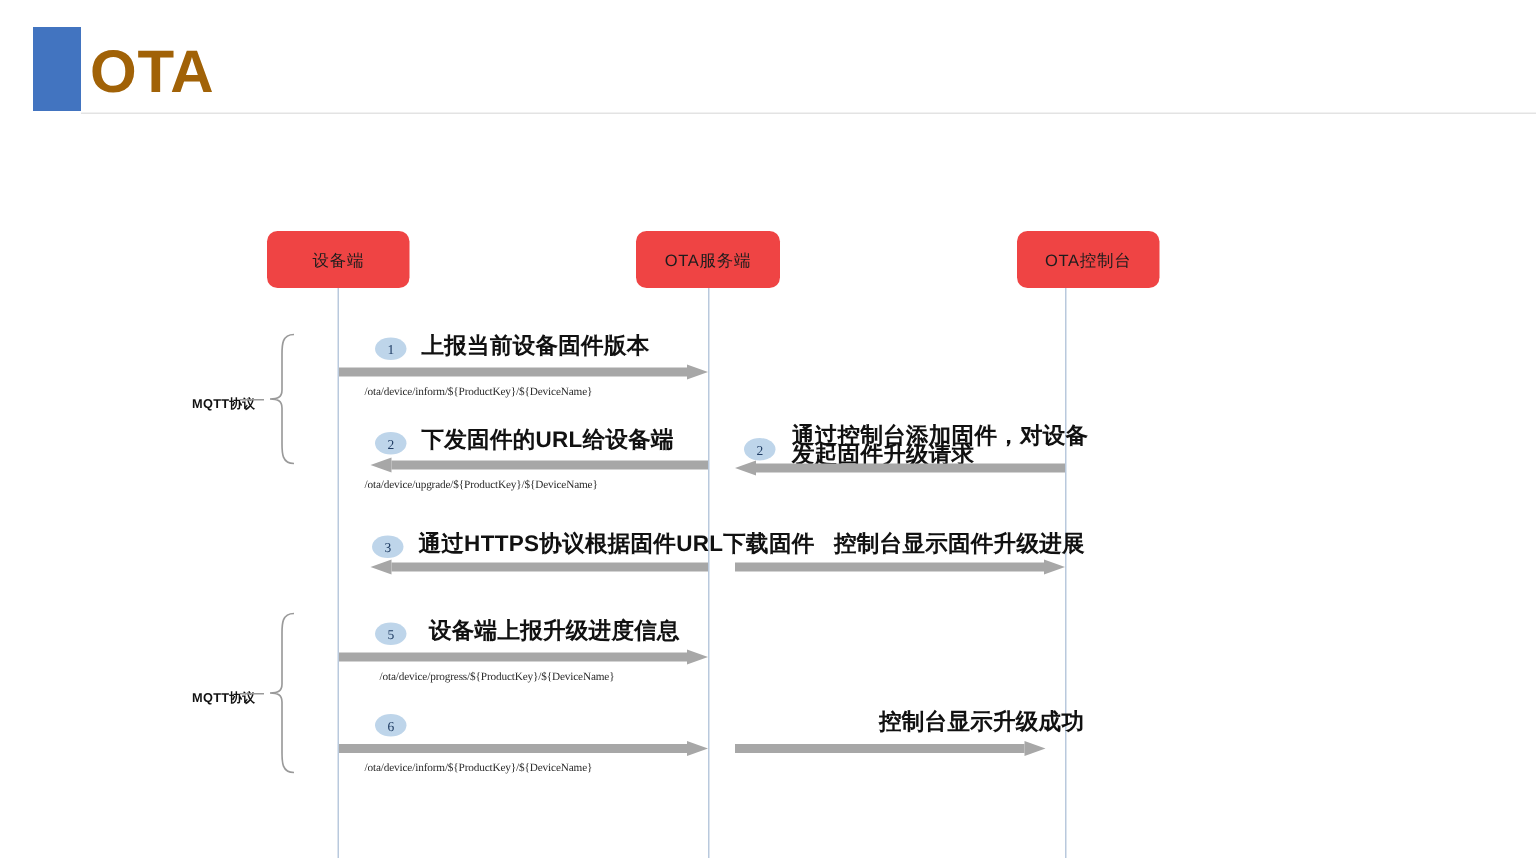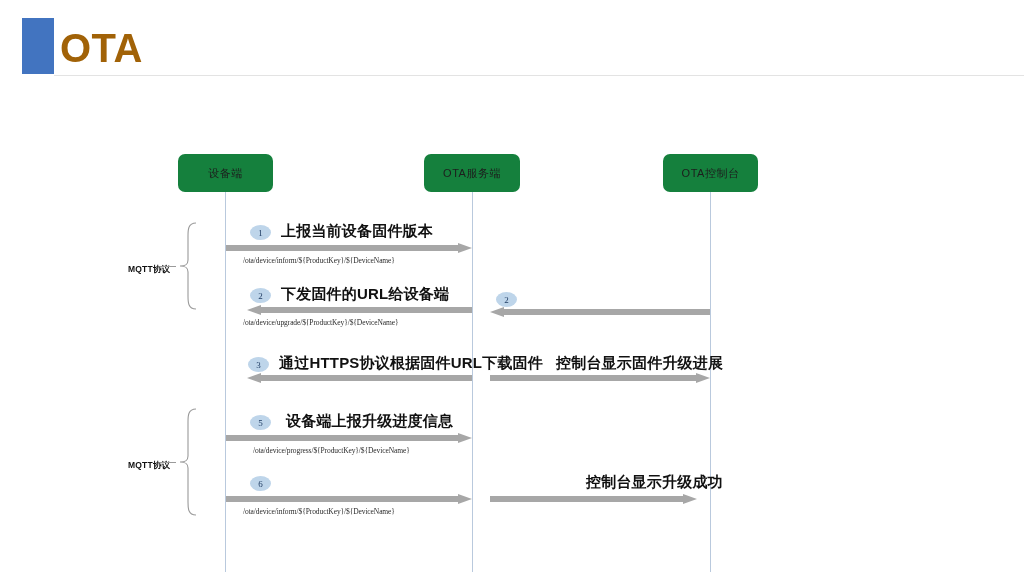--- a/index.html
+++ b/index.html
@@ -48,33 +48,33 @@
   .diagram {
     position: absolute;
     left: 0; top: 76px;
     width: 1024px;
     height: 500px;
   }
 
   
   .actor {
     position: absolute;
-    background: #15803d;
+    background: #ef4444;
     border-radius: 7px;
     color: #1d1d1d;
     font-size: 11px;
     display: flex;
     align-items: center;
     justify-content: center;
     text-align: center;
     letter-spacing: 0.5px;
   }
   .actor-device   { left: 178px; top: 78px; width: 95px;  height: 38px; }
   .actor-server   { left: 424px; top: 78px; width: 96px;  height: 38px; }
-  .actor-console  { left: 663px; top: 78px; width: 95px;  height: 38px; }
+  .actor-console  { left: 678px; top: 78px; width: 95px;  height: 38px; }
 
   
   .lifeline {
     position: absolute;
     width: 1px;
     background: #b9c9dd;
     top: 116px;
     height: 380px;
   }
   .lifeline-device  { left: 225px; }
@@ -206,20 +206,21 @@
 
   <div class="badge" style="left:250px; top:149px;">1</div>
   <div class="msg-label" style="left:281px; top:148px;">上报当前设备固件版本</div>
   <div class="arrow right" style="left:226px; top:167px; width:246px;">
     <div class="shaft" style="width:232px;"></div>
     <div class="head"></div>
   </div>
   <div class="topic" style="left:243px; top:180px;">/ota/device/inform/${ProductKey}/${DeviceName}</div>
 
   <div class="badge" style="left:496px; top:216px;">2</div>
+  <div class="msg-label two-line" style="left:528px; top:208px;">通过控制台添加固件，对设备发起固件升级请求</div>
   <div class="arrow left" style="left:490px; top:231px; width:220px;">
     <div class="shaft" style="left:14px; width:206px;"></div>
     <div class="head"></div>
   </div>
 
   <div class="badge" style="left:250px; top:212px;">2</div>
   <div class="msg-label" style="left:281px; top:211px;">下发固件的URL给设备端</div>
   <div class="arrow left" style="left:247px; top:229px; width:225px;">
     <div class="shaft" style="left:14px; width:211px;"></div>
     <div class="head"></div>

